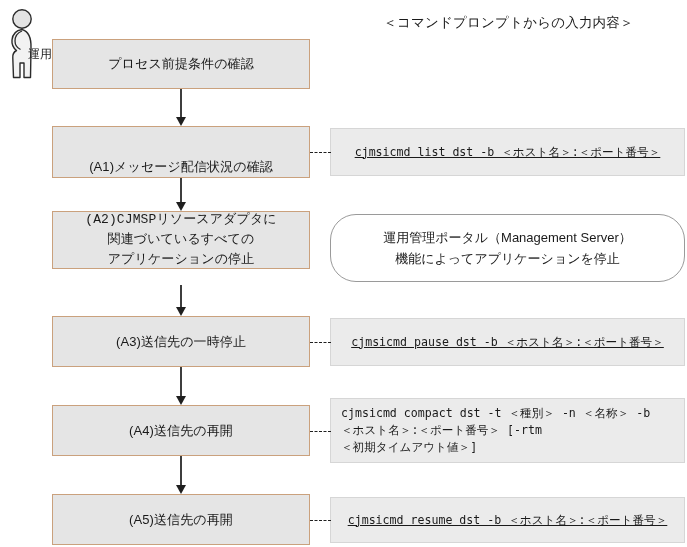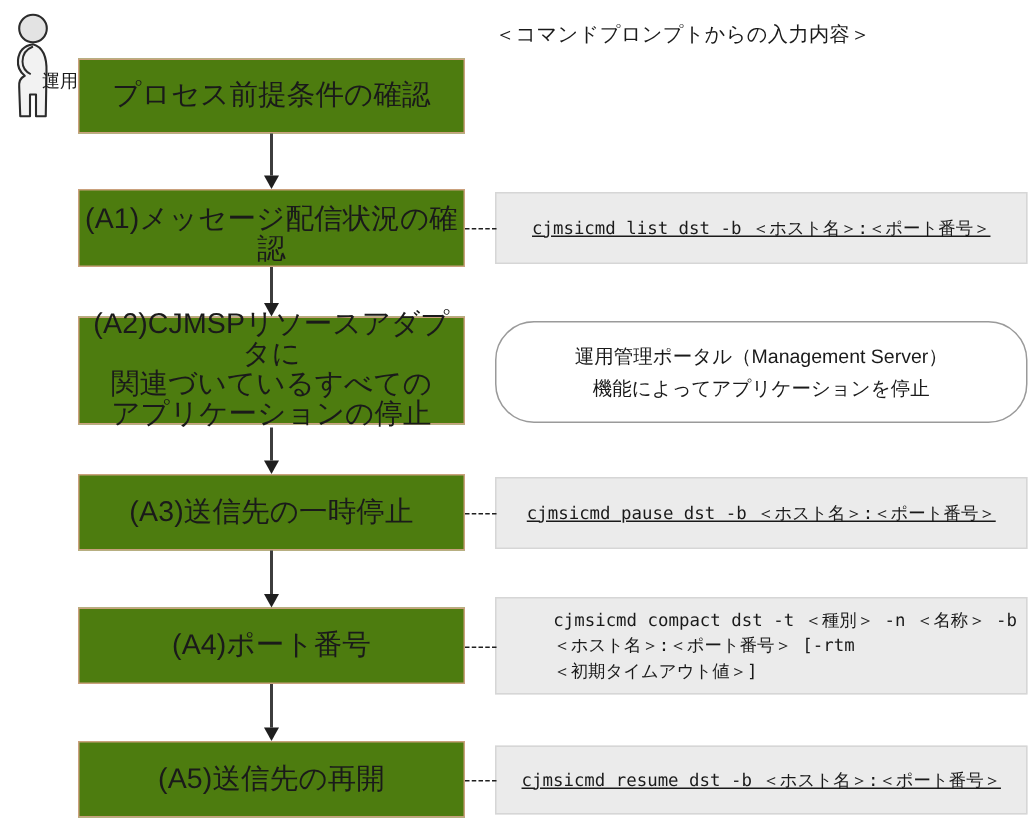--- a/index.html
+++ b/index.html
@@ -33,40 +33,41 @@
     line-height: 16px;
     white-space: nowrap;
     margin-top: 32px;
   }
 
   #column-header-commands {
     position: absolute;
     left: 330px;
     top: 14px;
     width: 357px;
+    text-align: center;
     font-size: 13.5px;
     line-height: 18px;
     letter-spacing: 0.2px;
     white-space: nowrap;
   }
 
   
   .process-box {
     position: absolute;
     left: 52px;
     width: 258px;
     box-sizing: border-box;
-    background: #4d7c0f;
+    background: #e5e5e5;
     border: 1px solid #c9a versus;
     border: 1px solid #caa17d;
     display: flex;
     align-items: center;
     justify-content: center;
     text-align: center;
-    font-size: 19px;
+    font-size: 13px;
     line-height: 20px;
     letter-spacing: 0.1px;
   }
 
   
   .command-box {
     position: absolute;
     left: 330px;
     width: 355px;
     box-sizing: border-box;
@@ -79,21 +80,21 @@
     line-height: 17px;
     white-space: pre-line;
     padding: 0 6px;
   }
   .command-box.centered {
     justify-content: center;
     text-align: center;
     text-decoration: underline;
   }
   .command-box.left {
-    justify-content: flex-end;
+    justify-content: flex-start;
     text-align: left;
   }
 
   
   #note-box-a2 {
     position: absolute;
     left: 330px;
     width: 355px;
     box-sizing: border-box;
     background: #ffffff;
@@ -160,32 +161,32 @@
 <div id="column-header-commands">＜コマンドプロンプトからの入力内容＞</div>
 
 <div class="process-box" id="box-start" style="top:39px; height:50px;">
   <span>プロセス前提条件の確認</span>
 </div>
 
 <div class="process-box" id="box-a1" style="top:126px; height:52px;align-items:flex-end;">
   <span>(A1)メッセージ配信状況の確認</span>
 </div>
 
-<div class="process-box multiline" id="box-a2" style="top:211px; height:72px; white-space:pre-line;">
+<div class="process-box multiline" id="box-a2" style="top:211px; height:58px; white-space:pre-line;font-family:Liberation Mono, monospace;">
   <span style="white-space:pre-line;">(A2)CJMSPリソースアダプタに
 関連づいているすべての
 アプリケーションの停止</span>
 </div>
 
 <div class="process-box" id="box-a3" style="top:316px; height:51px;">
   <span>(A3)送信先の一時停止</span>
 </div>
 
 <div class="process-box" id="box-a4" style="top:405px; height:51px;">
-  <span>(A4)ポート番号</span>
+  <span>(A4)送信先の再開</span>
 </div>
 
 <div class="process-box" id="box-a5" style="top:494px; height:51px;align-items:center;">
   <span>(A5)送信先の再開</span>
 </div>
 
 <div class="command-box centered" id="cmd-a1" style="top:128px; height:48px;">
   <span>cjmsicmd list dst -b ＜ホスト名＞:＜ポート番号＞</span>
 </div>
 

